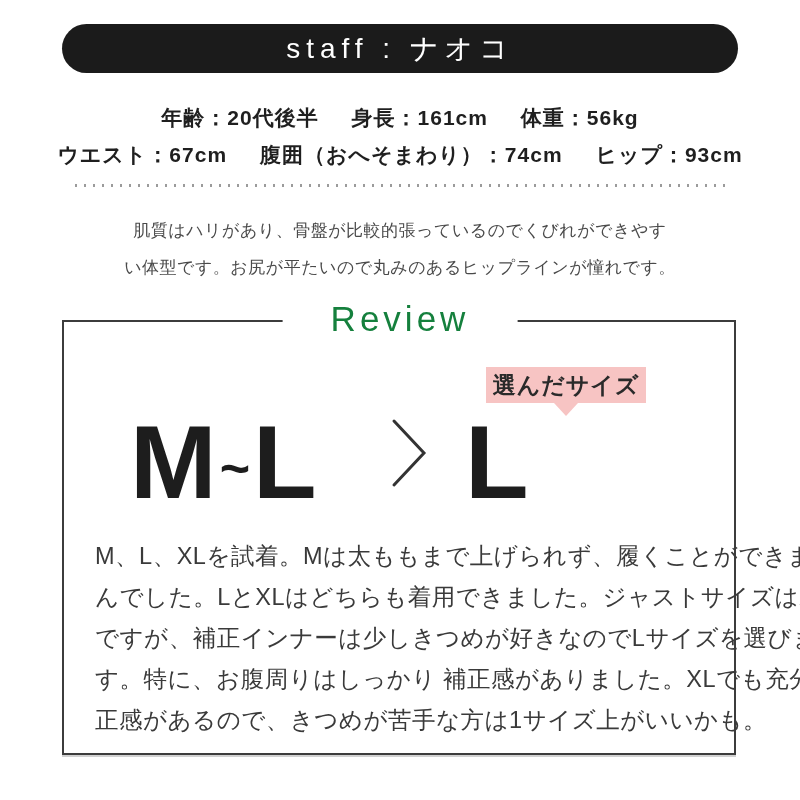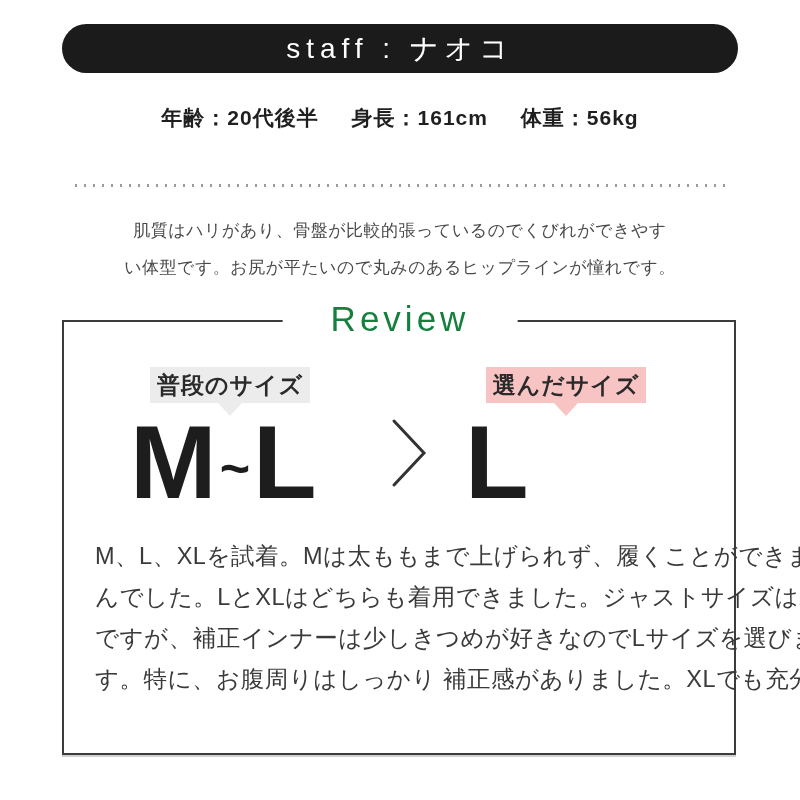--- a/index.html
+++ b/index.html
@@ -102,49 +102,52 @@
   <div class="staff-pill">
     <span>staff : ナオコ</span>
   </div>
 
   <div class="stats">
     <div class="stats-line">
       <span class="stat-item"><span>年齢</span><span>：</span><span>20代後半</span></span>
       <span class="stat-item"><span>身長</span><span>：</span><span>161cm</span></span>
       <span class="stat-item"><span>体重</span><span>：</span><span>56kg</span></span>
     </div>
+    <div class="stats-line">
+      <span class="stat-item"><span>ウエスト</span><span>：</span><span>67cm</span></span>
+      <span class="stat-item"><span>腹囲（おへそまわり）</span><span>：</span><span>74cm</span></span>
+      <span class="stat-item"><span>ヒップ</span><span>：</span><span>93cm</span></span>
+    </div>
   </div>
 
   <div class="dotted-divider"></div>
 
   <div class="profile-note">
     <div class="note-line">肌質はハリがあり、骨盤が比較的張っているのでくびれができやす</div>
     <div class="note-line">い体型です。お尻が平たいので丸みのあるヒップラインが憧れです。</div>
   </div>
 
   <div class="review-box"></div>
   <div class="review-title">Review</div>
 
-  <div class="size-tag usual-tag">
-    <span>普段のサイズ</span>
-  </div>
   <div class="size-tag selected-tag">
     <span>選んだサイズ</span>
   </div>
 
   <div class="size-value usual-value">
     <span>M</span><span class="size-sep">~</span><span>L</span>
   </div>
 
   <svg class="arrow-icon" viewBox="0 0 44 70" xmlns="http://www.w3.org/2000/svg">
     <polyline points="6,3 36,35 6,67" fill="none" stroke="#333333" stroke-width="3" stroke-linecap="round" stroke-linejoin="miter"></polyline>
   </svg>
 
   <div class="size-value selected-value">L</div>
 
   <div class="review-comment">
     <div class="comment-line">M、L、XLを試着。Mは太ももまで上げられず、履くことができませ</div>
     <div class="comment-line">んでした。LとXLはどちらも着用できました。ジャストサイズはXL</div>
     <div class="comment-line">ですが、補正インナーは少しきつめが好きなのでLサイズを選びま</div>
     <div class="comment-line">す。特に、お腹周りはしっかり 補正感がありました。XLでも充分補</div>
+    <div class="comment-line">正感があるので、きつめが苦手な方は1サイズ上がいいかも。</div>
   </div>
 
 </div>
 
 </body></html>

